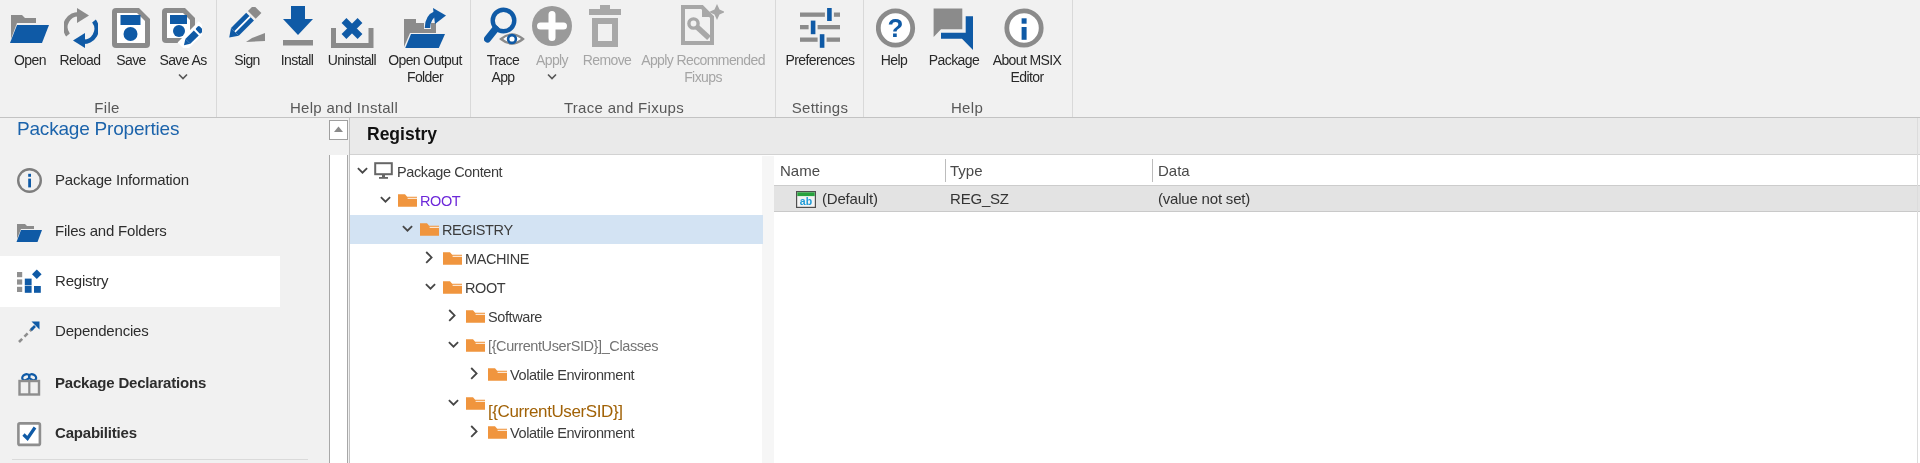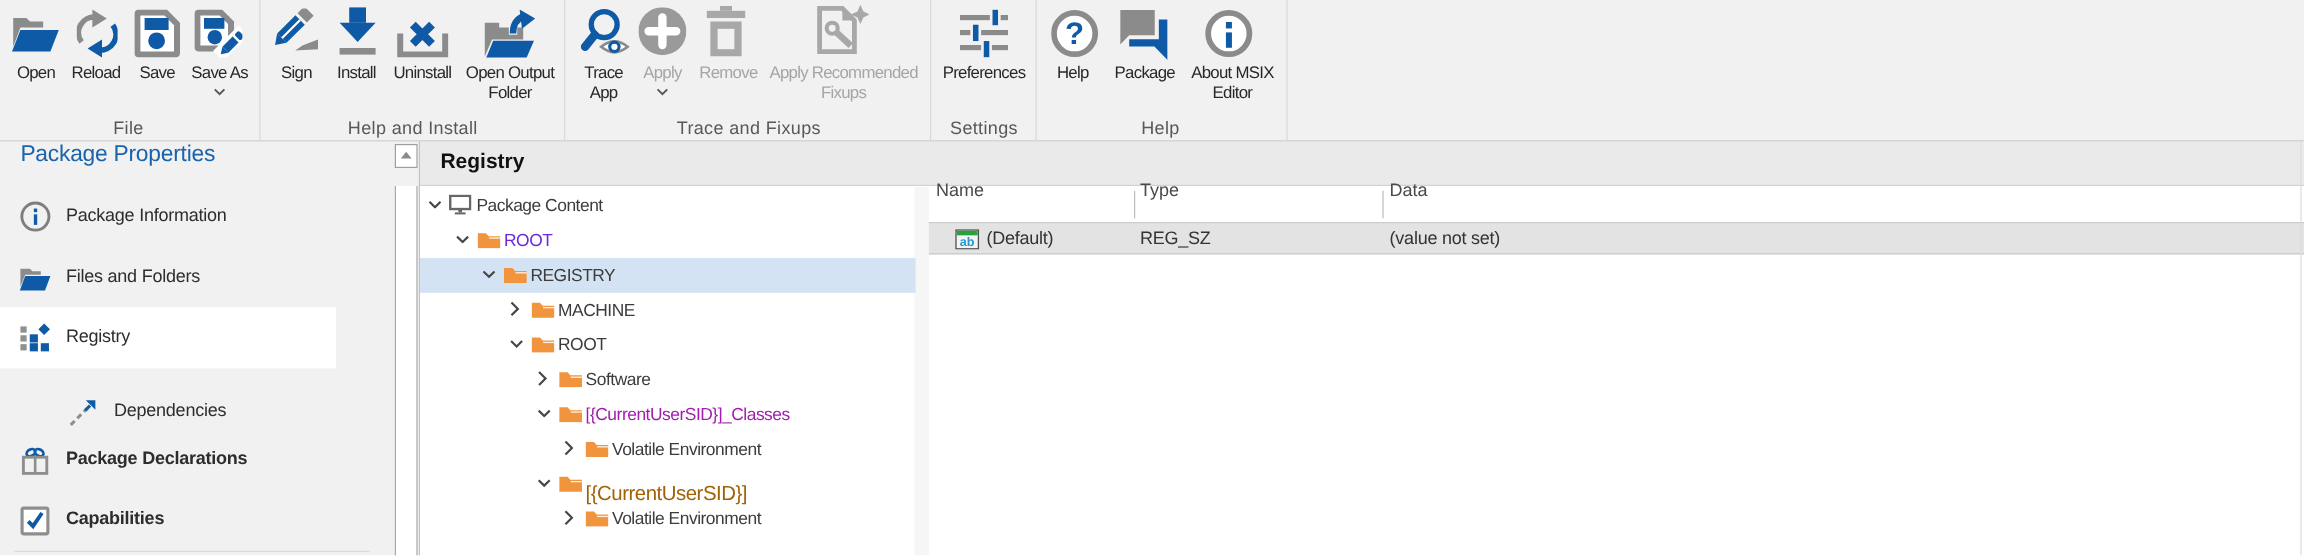--- a/index.html
+++ b/index.html
@@ -19,21 +19,21 @@
 #sbthumb{left:329px;top:155px;width:19px;height:308px;background:#fff;border-left:1px solid #a8a8a8;border-right:1px solid #a8a8a8}
 #sbbtn{left:329px;top:120px;width:19px;height:20px;background:#fff;border:1px solid #9f9f9f}
 #mainborder{left:349px;top:118px;width:1px;height:345px;background:#c2c2c2}
 #mhead{left:350px;top:118px;width:1570px;height:37px;background:#eaeaea;border-bottom:1px solid #d2d2d2}
 #mtitle{left:367px;top:124px;font-size:17.5px;font-weight:bold;color:#111}
 #treepanel{left:350px;top:156px;width:412px;height:307px;background:#fff}
 #splitter{left:762px;top:156px;width:12px;height:307px;background:#f6f6f6}
 #tablepanel{left:774px;top:156px;width:1146px;height:307px;background:#fff}
 #rightline{left:1917px;top:118px;width:1px;height:345px;background:#dcdcdc}
 .tsel{left:350px;top:215px;width:413px;height:29px;background:#d3e3f3}
-.thdr{top:144px;height:29px;font-size:15px;color:#4a4a4a;line-height:29px}
+.thdr{top:156px;height:29px;font-size:15px;color:#4a4a4a;line-height:29px}
 .hsep{top:159px;width:1px;height:23px;background:#bcbcbc}
 #grow{left:774px;top:185px;width:1146px;height:27px;background:#e3e3e3;border-top:1px solid #cccccc;border-bottom:1px solid #c9c9c9}
 .gtxt{top:189px;font-size:15px;color:#333;line-height:20px;letter-spacing:-0.2px}
 </style>
 </head>
 <body>
 <div id="ribbon" class="a"></div>
 <div class="a gsep" style="left:216px"></div>
 <div class="a gsep" style="left:470px"></div>
 <div class="a gsep" style="left:775px"></div>
@@ -191,21 +191,21 @@
       <rect fill="#909090" x="1" y="4" width="5.2" height="5.2"></rect>
       <rect fill="#909090" x="1" y="11.4" width="5.2" height="5.2"></rect>
       <rect fill="#909090" x="1" y="18.8" width="5.2" height="5.2"></rect>
       <rect fill="#0f5aa6" x="8.8" y="10.6" width="6.8" height="6.8"></rect>
       <rect fill="#0f5aa6" x="8.8" y="18" width="6.8" height="6.8"></rect>
       <rect fill="#0f5aa6" x="18" y="18" width="6.8" height="6.8"></rect>
       <rect fill="#0f5aa6" x="17.4" y="2.9" width="6.8" height="6.8" transform="rotate(45 20.8 6.3)"></rect>
     </svg>
     <div class="txt">Registry</div>
   </div>
-<div class="a sitem" style="top:317px;margin-left:40px;">
+<div class="a sitem" style="top:305px;">
     <svg width="27" height="27" viewBox="0 0 27 27">
       <path d="M3 24 L17 10" stroke="#8e8e8e" stroke-width="2.6" stroke-dasharray="4.5 3.2" fill="none"></path>
       <path d="M15 12 L19 8" stroke="#0f5aa6" stroke-width="2.6"></path>
       <polygon fill="#0f5aa6" points="15.5,3.5 23.5,3.5 23.5,11.5"></polygon>
     </svg>
     <div class="txt">Dependencies</div>
   </div>
 <div class="a sitem" style="top:357.2px;font-weight:bold;">
     <svg width="27" height="27" viewBox="0 0 27 27">
       <ellipse cx="9.8" cy="7.2" rx="3.8" ry="2.7" fill="none" stroke="#0f5aa6" stroke-width="2.2" transform="rotate(-28 9.8 7.2)"></ellipse>
@@ -284,21 +284,21 @@
     <rect fill="#fff" x="9.6" y="4.8" width="9.4" height="1.1" opacity="0.85"></rect>
   </svg>
 <div class="a" style="left:488px;top:307.5px;font-size:14.5px;line-height:18px;color:#3c3c3c;letter-spacing:-0.4px">Software</div>
 <svg class="a" style="left:448px;top:341px" width="11" height="7" viewBox="0 0 11 7">
     <polyline points="0.9,1.2 5.5,5.7 10.1,1.2" stroke="#464646" stroke-width="1.8" fill="none"></polyline>
   </svg>
 <svg class="a" style="left:466px;top:338px" width="19" height="14" viewBox="0 0 19 14">
     <path fill="#f0953e" d="M0 1.3 L7 1.3 L9.2 3.8 L19 3.8 L19 13.8 L0 13.8 Z"></path>
     <rect fill="#fff" x="9.6" y="4.8" width="9.4" height="1.1" opacity="0.85"></rect>
   </svg>
-<div class="a" style="left:488px;top:336.5px;font-size:14.5px;line-height:18px;color:#a21caf;letter-spacing:-0.4px">[{CurrentUserSID}]_Classes</div>
+<div class="a" style="left:488px;top:336.5px;font-size:14.5px;line-height:18px;color:#737373;letter-spacing:-0.4px">[{CurrentUserSID}]_Classes</div>
 <svg class="a" style="left:470px;top:367px" width="8" height="13" viewBox="0 0 8 13">
     <polyline points="1.2,1 6.6,6.4 1.2,11.8" stroke="#464646" stroke-width="1.8" fill="none"></polyline>
   </svg>
 <svg class="a" style="left:488px;top:367px" width="19" height="14" viewBox="0 0 19 14">
     <path fill="#f0953e" d="M0 1.3 L7 1.3 L9.2 3.8 L19 3.8 L19 13.8 L0 13.8 Z"></path>
     <rect fill="#fff" x="9.6" y="4.8" width="9.4" height="1.1" opacity="0.85"></rect>
   </svg>
 <div class="a" style="left:510px;top:365.5px;font-size:14.5px;line-height:18px;color:#3c3c3c;letter-spacing:-0.4px">Volatile Environment</div>
 <svg class="a" style="left:448px;top:399px" width="11" height="7" viewBox="0 0 11 7">
     <polyline points="0.9,1.2 5.5,5.7 10.1,1.2" stroke="#464646" stroke-width="1.8" fill="none"></polyline>

